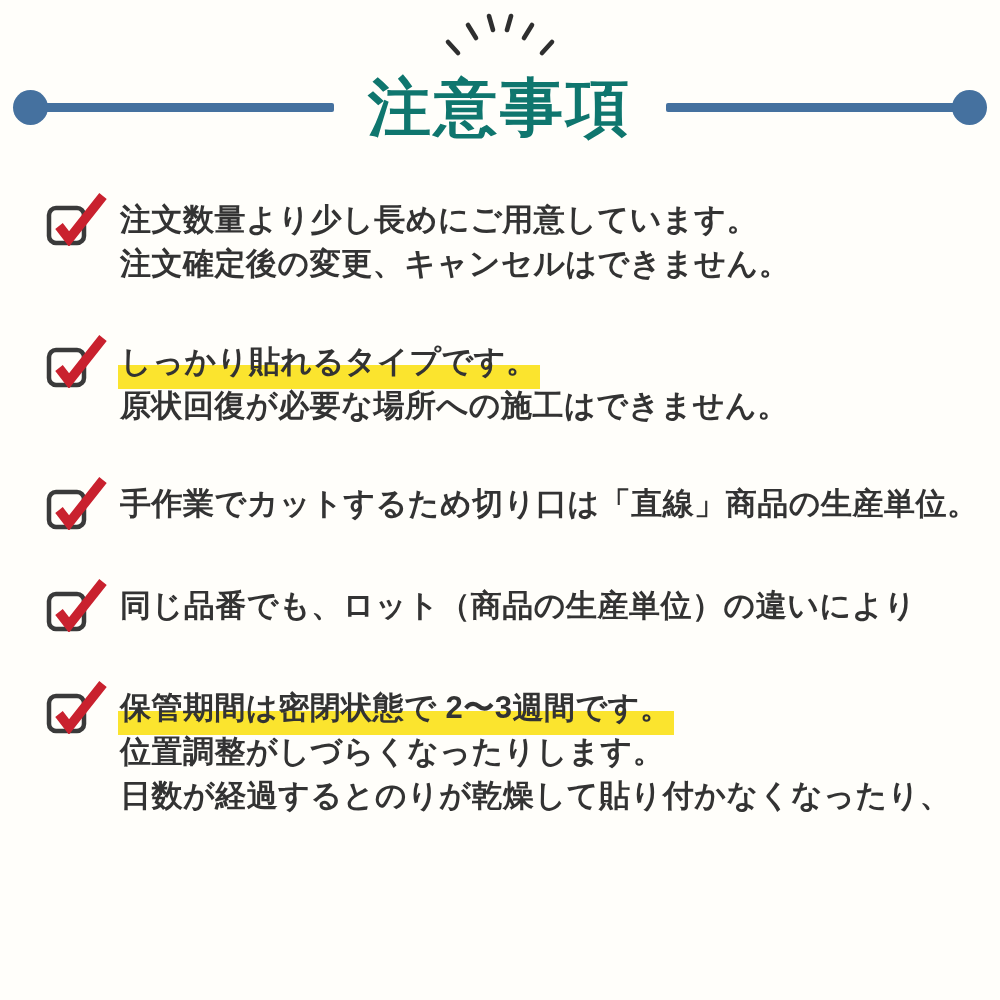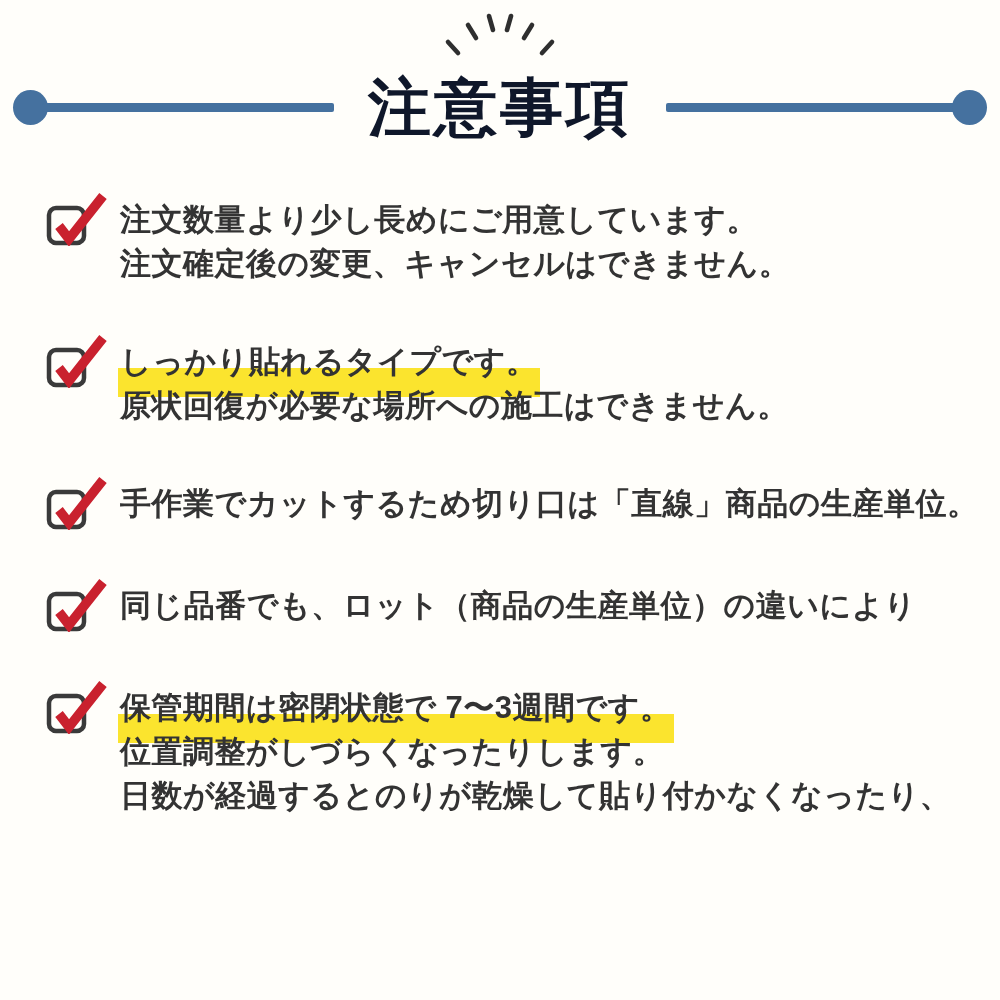--- a/index.html
+++ b/index.html
@@ -52,21 +52,21 @@
     border-radius:2px;
   }
   .dot + .rule{margin-left:-6px;}
   .rule + .dot{margin-left:-6px;}
   .title{
     margin:0 34px;
     font-size:63px;
     font-weight:900;
     letter-spacing:3px;
     line-height:1.05;
-    color:#0f172a;
+    color:#0f766e;
     white-space:nowrap;
   }
   
   .items{
     list-style:none;
     margin:58px 0 0 0;
     padding:0 30px 0 46px;
   }
   .item{
     display:flex;
@@ -99,21 +99,21 @@
     white-space:nowrap;
   }
   .line > span{
     padding:0 2px;
   }
   .line > span.hl{
     background-image:linear-gradient(to bottom,
       rgba(0,0,0,0) 46%,
       var(--highlight-yellow) 46%,
       var(--highlight-yellow) 100%);
-    padding-bottom:18px;
+    padding-bottom:10px;
   }
 </style>
 </head>
 <body>
 
 <div class="canvas">
 
   <svg class="burst" viewBox="0 0 112 48" aria-hidden="true">
     <line x1="14" y1="41" x2="4" y2="30"></line>
     <line x1="32" y1="26" x2="24" y2="13"></line>
@@ -178,20 +178,20 @@
         <p class="line"><span>同じ品番でも、ロット（商品の生産単位）の違いにより</span></p>
       </div>
     </li>
 
     <li class="item">
       <svg class="check" viewBox="0 0 62 54" aria-hidden="true">
         <rect x="3" y="16" width="35" height="35" rx="7"></rect>
         <path d="M13 34 L23 47 L57 4"></path>
       </svg>
       <div class="lines">
-        <p class="line"><span class="hl">保管期間は密閉状態で 7〜3週間です。</span></p>
+        <p class="line"><span class="hl">保管期間は密閉状態で 2〜3週間です。</span></p>
         <p class="line"><span>位置調整がしづらくなったりします。</span></p>
         <p class="line"><span>日数が経過するとのりが乾燥して貼り付かなくなったり、</span></p>
       </div>
     </li>
 
   </ul>
 </div>
 
 </body></html>

